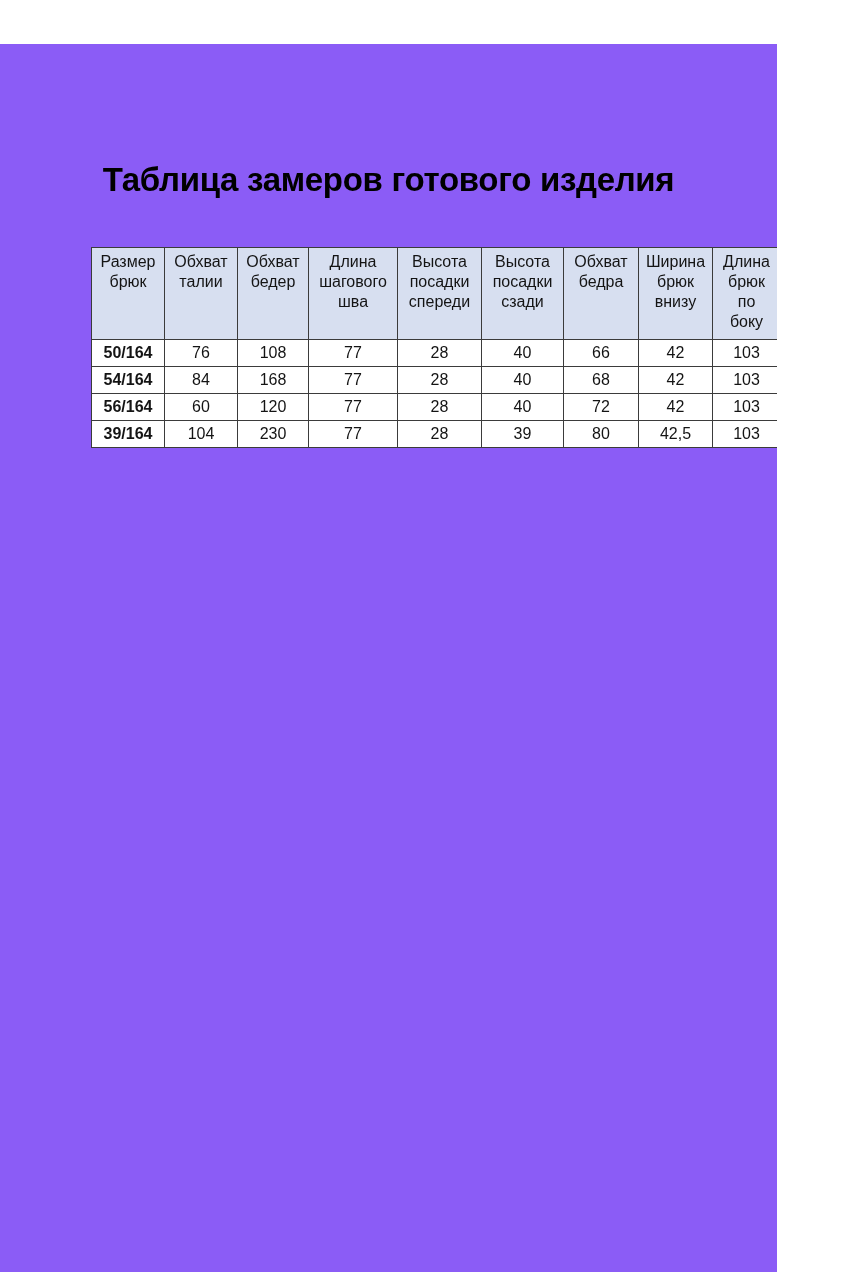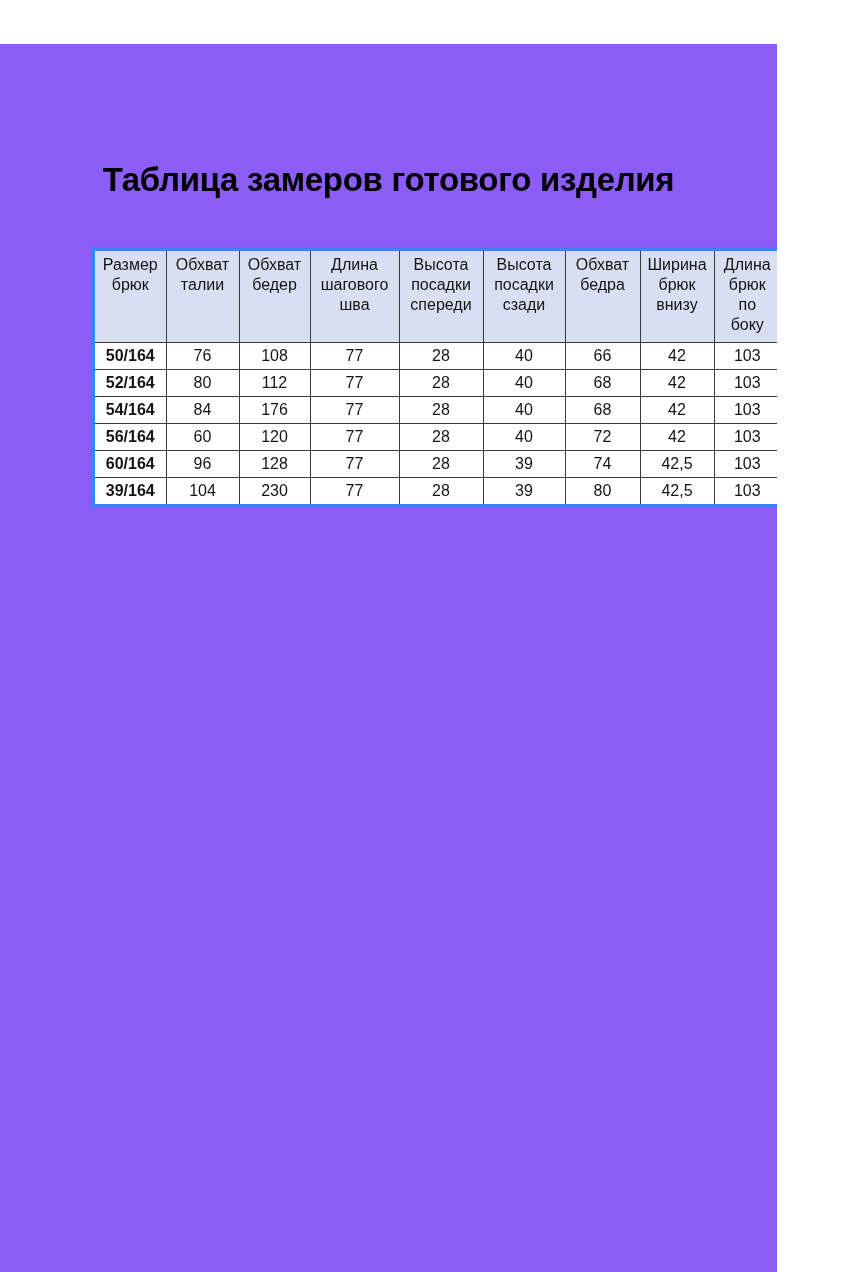--- a/index.html
+++ b/index.html
@@ -24,21 +24,21 @@
     font-weight: bold;
     color: #000000;
     letter-spacing: -0.3px;
     line-height: 1.2;
   }
   table.size-table {
     border-collapse: collapse;
     table-layout: fixed;
     margin: 47px 0 0 91px;
     width: 690px;
-    border: 4px solid #3b82f6;
+    border: 1px solid #3b82f6;
   }
   .size-table th,
   .size-table td {
     border: 1px solid #3b3b3b;
     text-align: center;
     color: #141414;
     overflow: hidden;
   }
   .size-table th {
     background: #d7dff0;
@@ -114,64 +114,42 @@
           <td>76</td>
           <td>108</td>
           <td>77</td>
           <td>28</td>
           <td>40</td>
           <td>66</td>
           <td>42</td>
           <td>103</td>
         </tr>
         <tr>
-          <td class="size-col">52/164</td>
-          <td>80</td>
-          <td>112</td>
-          <td>77</td>
-          <td>28</td>
-          <td>40</td>
-          <td>68</td>
-          <td>42</td>
-          <td>103</td>
-        </tr>
-        <tr>
           <td class="size-col">54/164</td>
           <td>84</td>
-          <td>176</td>
+          <td>168</td>
           <td>77</td>
           <td>28</td>
           <td>40</td>
           <td>68</td>
           <td>42</td>
           <td>103</td>
         </tr>
         <tr>
           <td class="size-col">56/164</td>
           <td>60</td>
           <td>120</td>
           <td>77</td>
           <td>28</td>
           <td>40</td>
           <td>72</td>
           <td>42</td>
           <td>103</td>
         </tr>
         <tr>
-          <td class="size-col">60/164</td>
-          <td>96</td>
-          <td>128</td>
-          <td>77</td>
-          <td>28</td>
-          <td>39</td>
-          <td>74</td>
-          <td>42,5</td>
-          <td>103</td>
-        </tr>
-        <tr>
           <td class="size-col">39/164</td>
           <td>104</td>
           <td>230</td>
           <td>77</td>
           <td>28</td>
           <td>39</td>
           <td>80</td>
           <td>42,5</td>
           <td>103</td>
         </tr>

